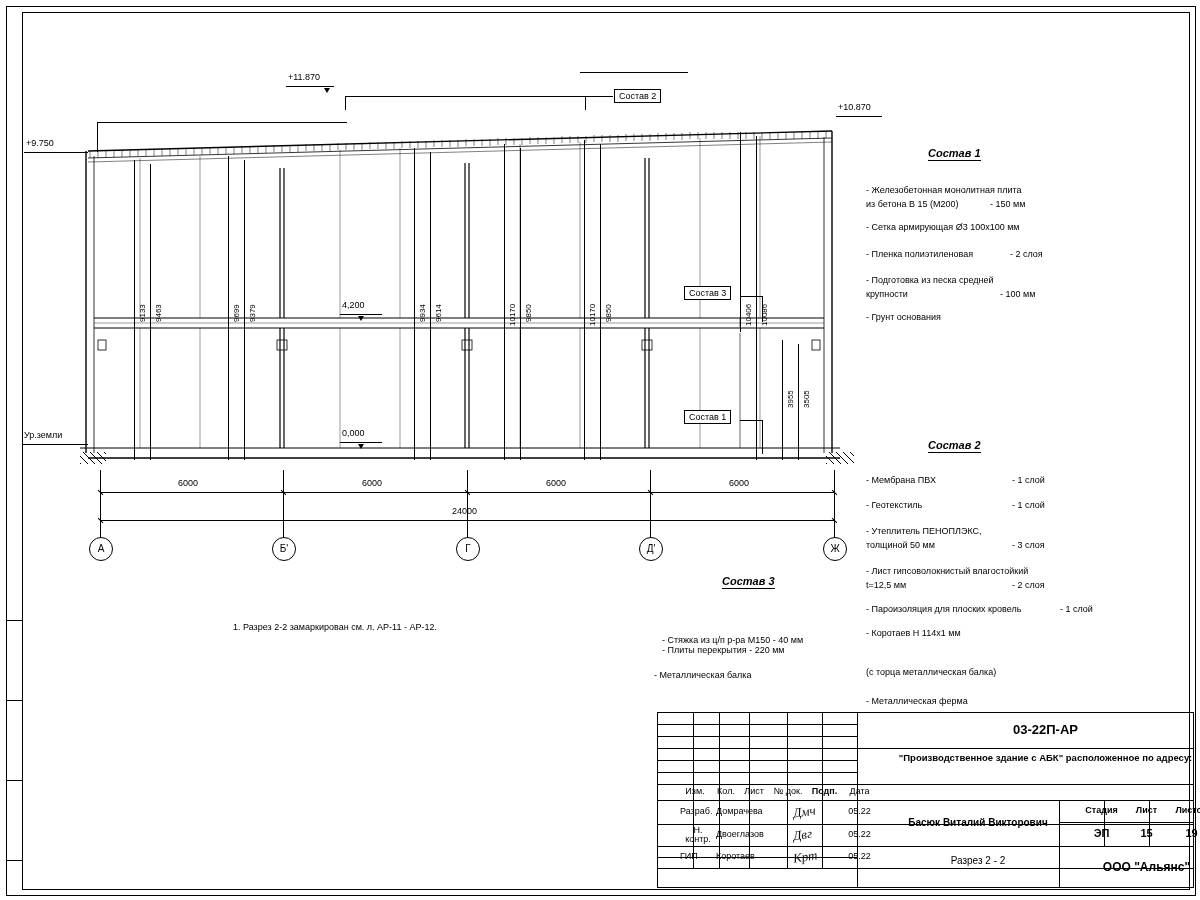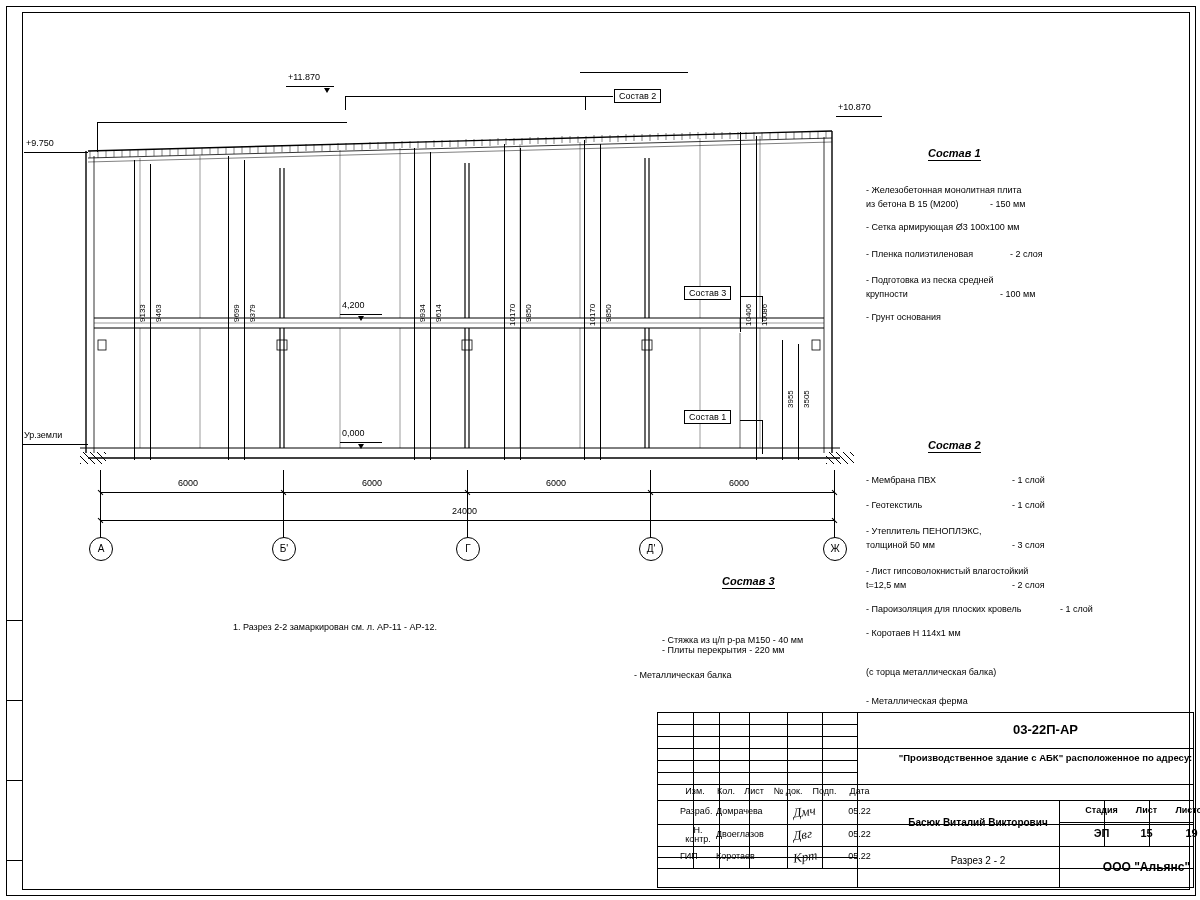--- a/index.html
+++ b/index.html
@@ -350,21 +350,21 @@
   <div class="spec-line" style="left:1012px;top:580px;">- 2 слоя</div>
   <div class="spec-line" style="left:866px;top:604px;">- Пароизоляция для плоских кровель</div>
   <div class="spec-line" style="left:1060px;top:604px;">- 1 слой</div>
   <div class="spec-line" style="left:866px;top:628px;">- Коротаев Н 114х1 мм</div>
   <div class="spec-line" style="left:866px;top:654px;margin-top:42px;">- Металлическая ферма</div>
   <div class="spec-line" style="left:866px;top:667px;">  (с торца металлическая балка)</div>
 
   <div class="sec-head" style="left:722px;top:575px;">Состав 3</div>
   <div class="spec-line" style="left:662px;top:620px;margin-top:15px;">- Стяжка из ц/п р-ра М150 - 40 мм</div>
   <div class="spec-line" style="left:662px;top:645px;">- Плиты перекрытия - 220 мм</div>
-  <div class="spec-line" style="left:634px;top:670px;">- Металлическая балка</div>
+  <div class="spec-line" style="left:654px;top:670px;">- Металлическая балка</div>
 
   <div class="note" style="left:233px;top:622px;">1. Разрез 2-2 замаркирован см. л. АР-11 - АР-12.</div>
 
   <div class="tb">
 
     <div class="tb-border" style="left:0;top:0;width:537px;height:176px;"></div>
 
     <div class="ln hl" style="left:0;top:36px;width:537px;"></div>
     <div class="ln hl" style="left:0;top:72px;width:537px;"></div>
     <div class="ln hl" style="left:0;top:88px;width:537px;"></div>
@@ -384,21 +384,21 @@
     <div class="ln vl" style="left:165px;top:0;height:156px;"></div>
     <div class="ln vl" style="left:200px;top:0;height:176px;"></div>
     <div class="ln vl" style="left:402px;top:88px;height:88px;"></div>
     <div class="ln vl" style="left:447px;top:88px;height:46px;"></div>
     <div class="ln vl" style="left:492px;top:88px;height:46px;"></div>
 
     <div class="cell" style="left:0;top:72px;width:36px;height:16px;">Изм.</div>
     <div class="cell" style="left:36px;top:72px;width:26px;height:16px;">Кол.</div>
     <div class="cell" style="left:62px;top:72px;width:30px;height:16px;">Лист</div>
     <div class="cell" style="left:92px;top:72px;width:38px;height:16px;">№ док.</div>
-    <div class="cell" style="left:130px;top:72px;width:35px;height:16px;">Подп.</div>
+    <div class="cell" style="left:130px;top:72px;width:35px;height:16px;font-weight:bold;">Подп.</div>
     <div class="cell" style="left:165px;top:72px;width:35px;height:16px;">Дата</div>
 
     <div class="cell cellL" style="left:0;top:88px;width:36px;height:24px;">Разраб.</div>
     <div class="cell cellL" style="left:36px;top:88px;width:94px;height:24px;">Домрачева</div>
     <div class="cell" style="left:165px;top:88px;width:35px;height:24px;">05.22</div>
     <div class="sig" style="left:136px;top:92px;">Дмч</div>
 
     <div class="cell cellL" style="left:0;top:112px;width:36px;height:22px;">Н. контр.</div>
     <div class="cell cellL" style="left:36px;top:112px;width:94px;height:22px;">Двоеглазов</div>
     <div class="cell" style="left:165px;top:112px;width:35px;height:22px;">05.22</div>

